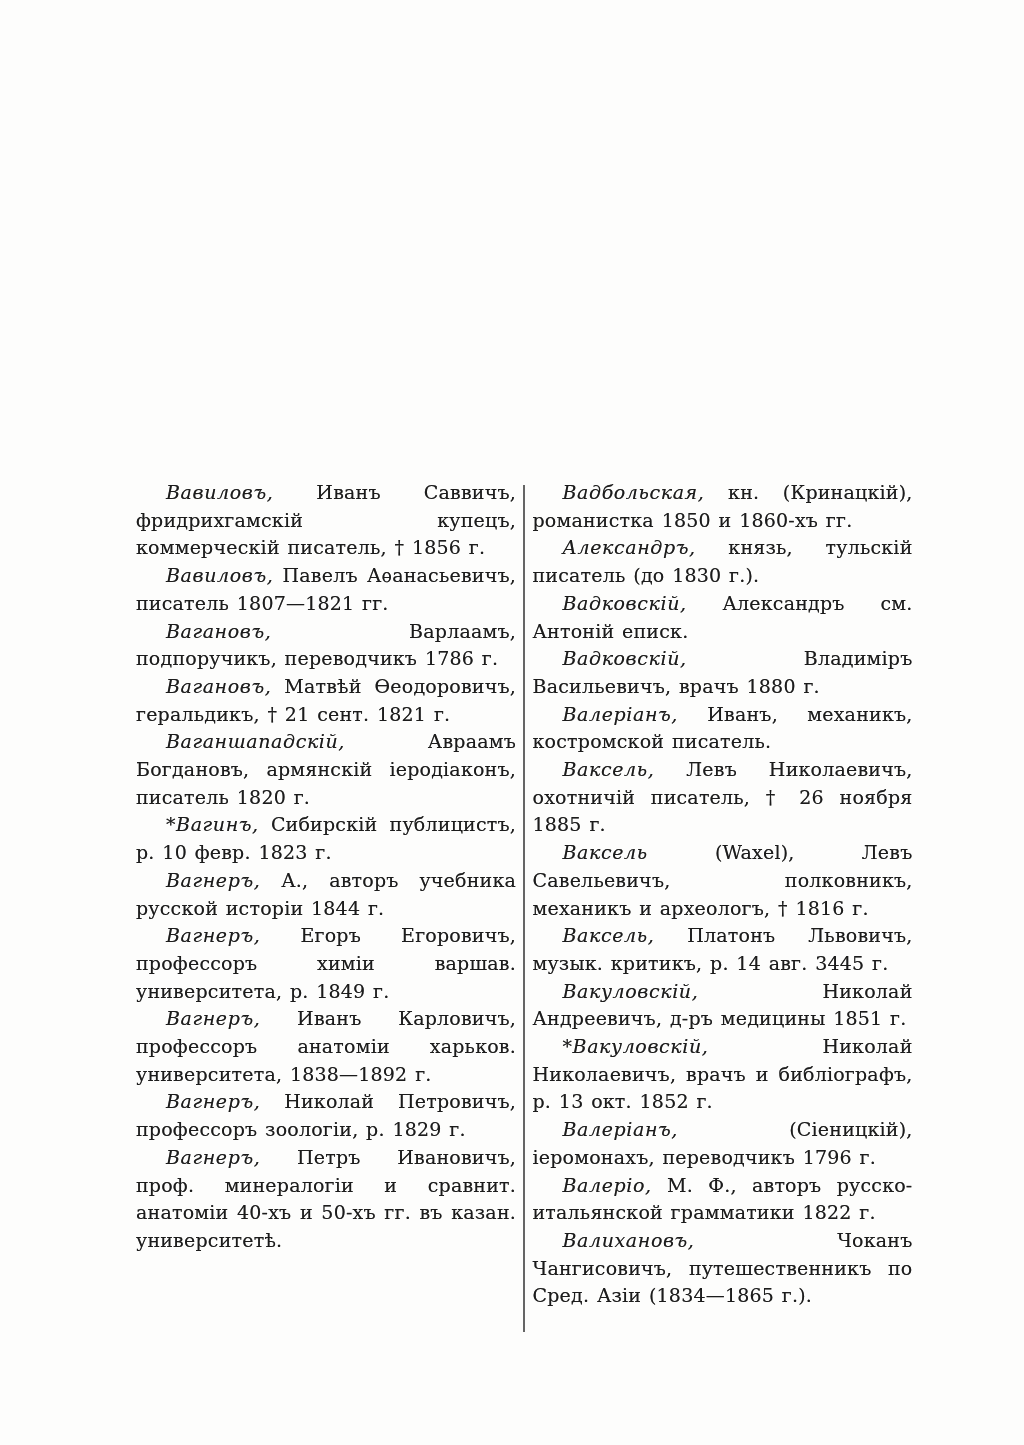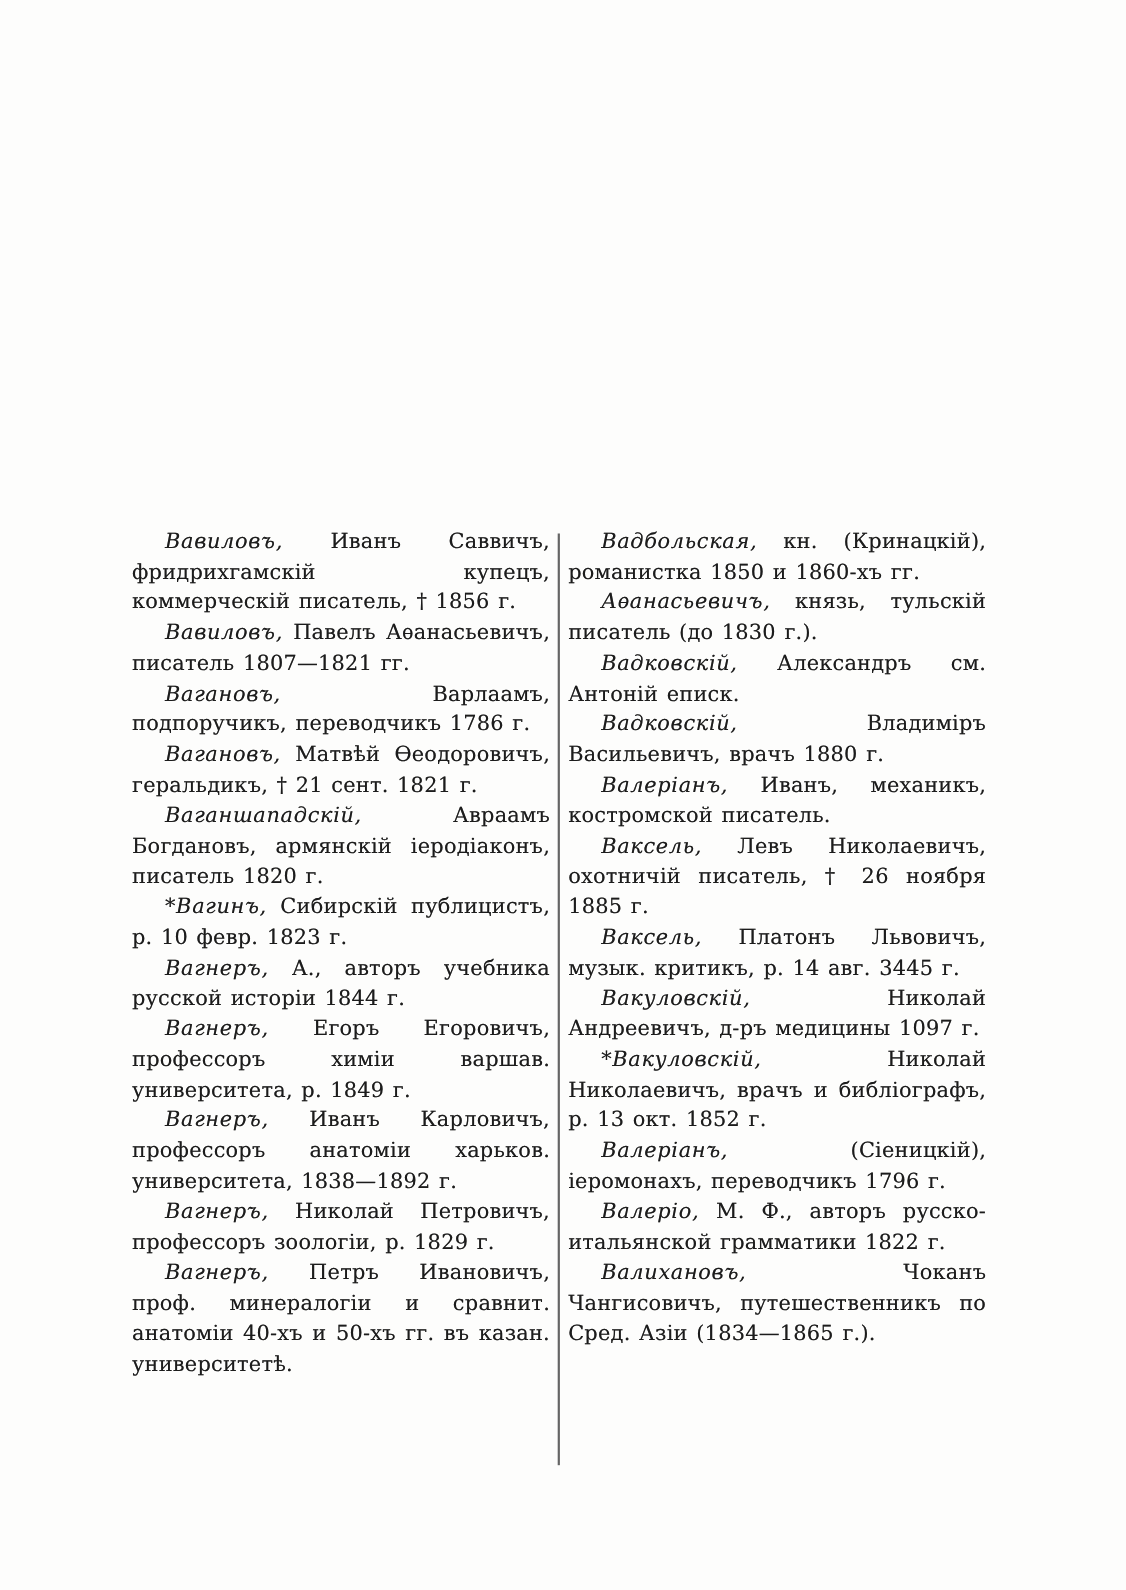--- a/index.html
+++ b/index.html
@@ -11,21 +11,21 @@
     height: 1445px;
     position: relative;
     background: var(--bg, #fdfdfc);
     color: var(--ink, #1c1c1c);
     font-family: "DejaVu Serif", "Liberation Serif", serif;
     overflow: hidden;
   }
   .textblock {
     position: absolute;
     top: 479px;
-    left: 120px;
+    left: 136px;
     width: 782px;
     display: flex;
     align-items: flex-start;
   }
   .column {
     width: 380px;
     flex: 0 0 380px;
   }
   .divider {
     flex: 0 0 1.5px;
@@ -67,25 +67,26 @@
       <p class="entry"><span class="headword">*Вагинъ,</span> <span class="entry-text">Сибирскій публицистъ, р. 10 февр. 1823 г.</span></p>
       <p class="entry"><span class="headword">Вагнеръ,</span> <span class="entry-text">А., авторъ учебника русской исторіи 1844 г.</span></p>
       <p class="entry"><span class="headword">Вагнеръ,</span> <span class="entry-text">Егоръ Егоровичъ, профессоръ химіи варшав. университета, р. 1849 г.</span></p>
       <p class="entry"><span class="headword">Вагнеръ,</span> <span class="entry-text">Иванъ Карловичъ, профессоръ анатоміи харьков. университета, 1838—1892 г.</span></p>
       <p class="entry"><span class="headword">Вагнеръ,</span> <span class="entry-text">Николай Петровичъ, профессоръ зоологіи, р. 1829 г.</span></p>
       <p class="entry"><span class="headword">Вагнеръ,</span> <span class="entry-text">Петръ Ивановичъ, проф. минералогіи и сравнит. анатоміи 40-хъ и 50-хъ гг. въ казан. университетѣ.</span></p>
     </div>
   <div class="divider"></div>
   <div class="column">
       <p class="entry"><span class="headword">Вадбольская,</span> <span class="entry-text">кн. (Кринацкій), романистка 1850 и 1860-хъ гг.</span></p>
-      <p class="entry"><span class="headword">Аѳанасьевичъ,</span> <span class="entry-text">князь, тульскій писатель (до 1830 г.).</span></p>
+      <p class="entry"><span class="headword">Александръ,</span> <span class="entry-text">князь, тульскій писатель (до 1830 г.).</span></p>
       <p class="entry"><span class="headword">Вадковскій,</span> <span class="entry-text">Александръ см. Антоній еписк.</span></p>
       <p class="entry"><span class="headword">Вадковскій,</span> <span class="entry-text">Владиміръ Васильевичъ, врачъ 1880 г.</span></p>
       <p class="entry"><span class="headword">Валеріанъ,</span> <span class="entry-text">Иванъ, механикъ, костромской писатель.</span></p>
       <p class="entry"><span class="headword">Ваксель,</span> <span class="entry-text">Левъ Николаевичъ, охотничій писатель, † 26 ноября 1885 г.</span></p>
+      <p class="entry"><span class="headword">Ваксель</span> <span class="entry-text">(Waxel), Левъ Савельевичъ, полковникъ, механикъ и археологъ, † 1816 г.</span></p>
       <p class="entry"><span class="headword">Ваксель,</span> <span class="entry-text">Платонъ Львовичъ, музык. критикъ, р. 14 авг. 3445 г.</span></p>
-      <p class="entry"><span class="headword">Вакуловскій,</span> <span class="entry-text">Николай Андреевичъ, д-ръ медицины 1097 г.</span></p>
+      <p class="entry"><span class="headword">Вакуловскій,</span> <span class="entry-text">Николай Андреевичъ, д-ръ медицины 1851 г.</span></p>
       <p class="entry"><span class="headword">*Вакуловскій,</span> <span class="entry-text">Николай Николаевичъ, врачъ и библіографъ, р. 13 окт. 1852 г.</span></p>
       <p class="entry"><span class="headword">Валеріанъ,</span> <span class="entry-text">(Сіеницкій), іеромонахъ, переводчикъ 1796 г.</span></p>
       <p class="entry"><span class="headword">Валеріо,</span> <span class="entry-text">М. Ф., авторъ русско-итальянской грамматики 1822 г.</span></p>
       <p class="entry"><span class="headword">Валихановъ,</span> <span class="entry-text">Чоканъ Чангисовичъ, путешественникъ по Сред. Азіи (1834—1865 г.).</span></p>
     </div>
 </div>
 
 </body></html>

